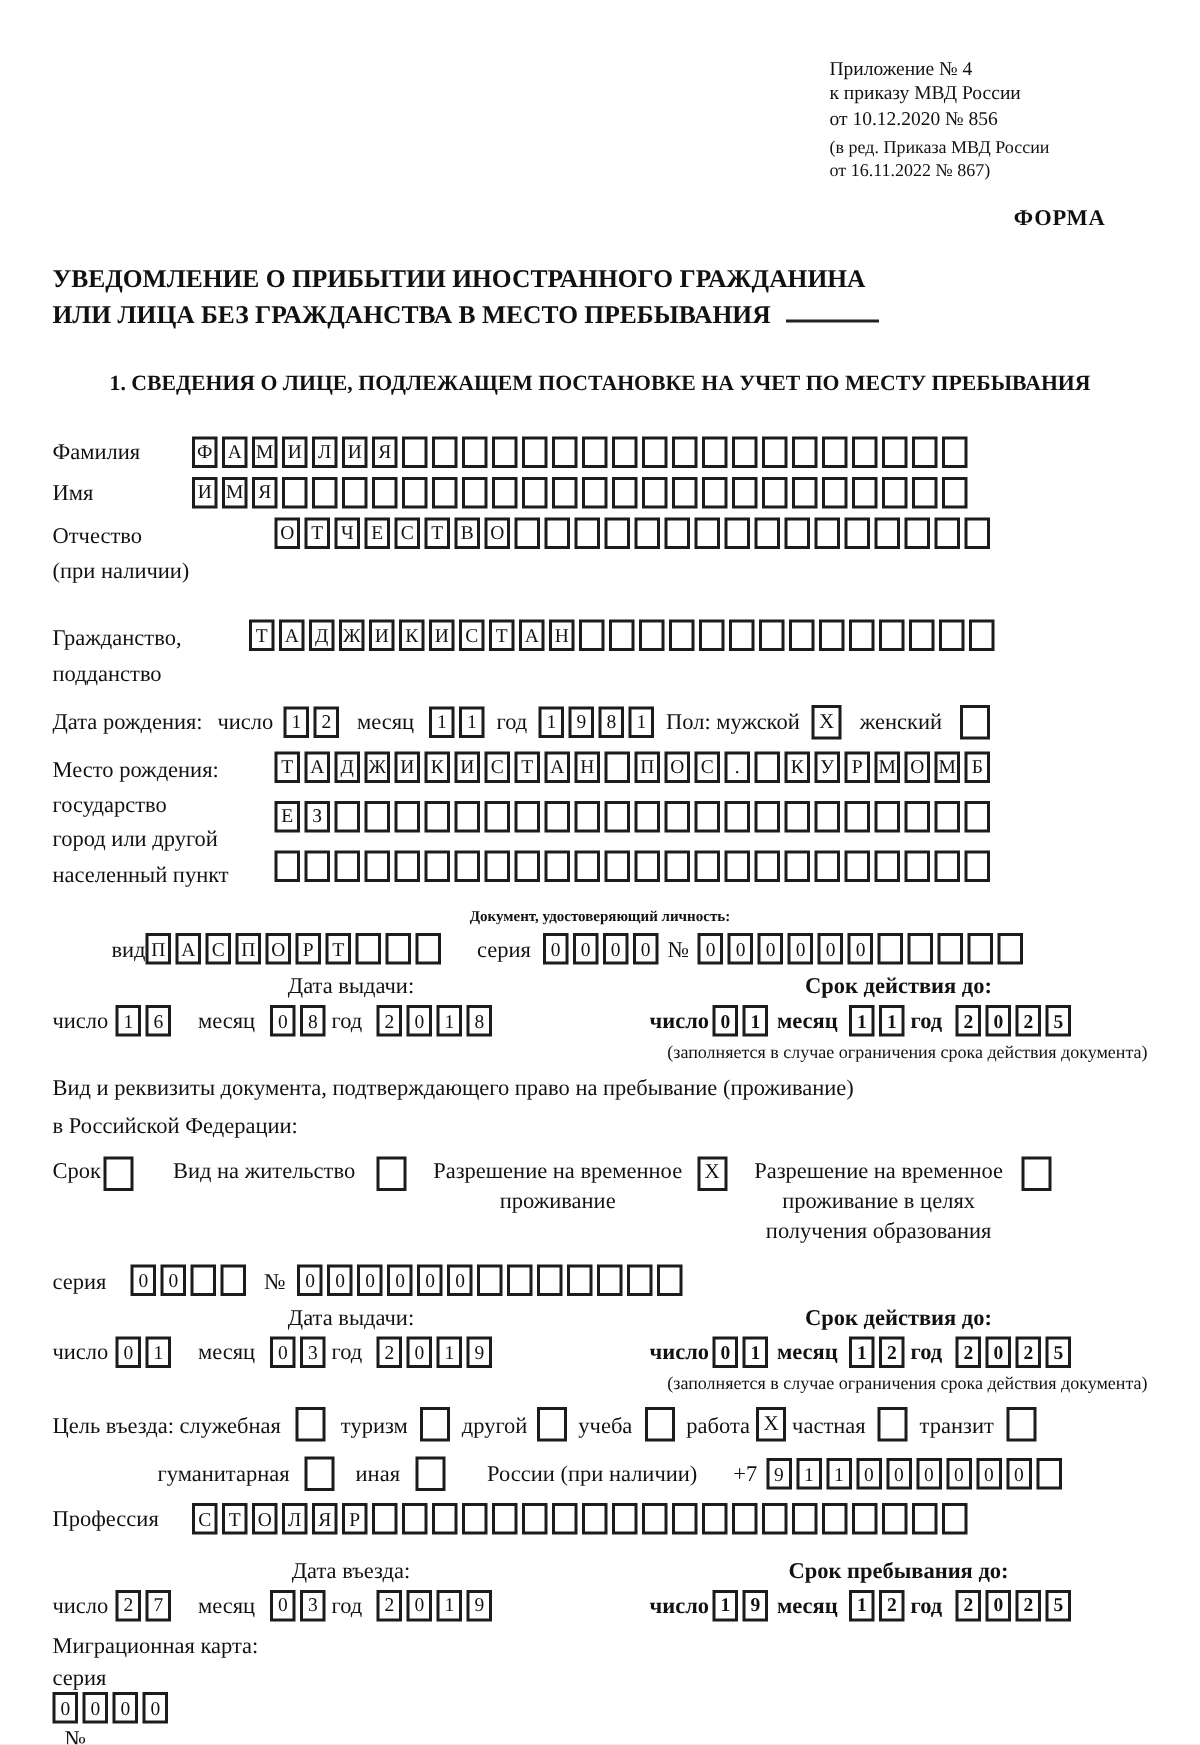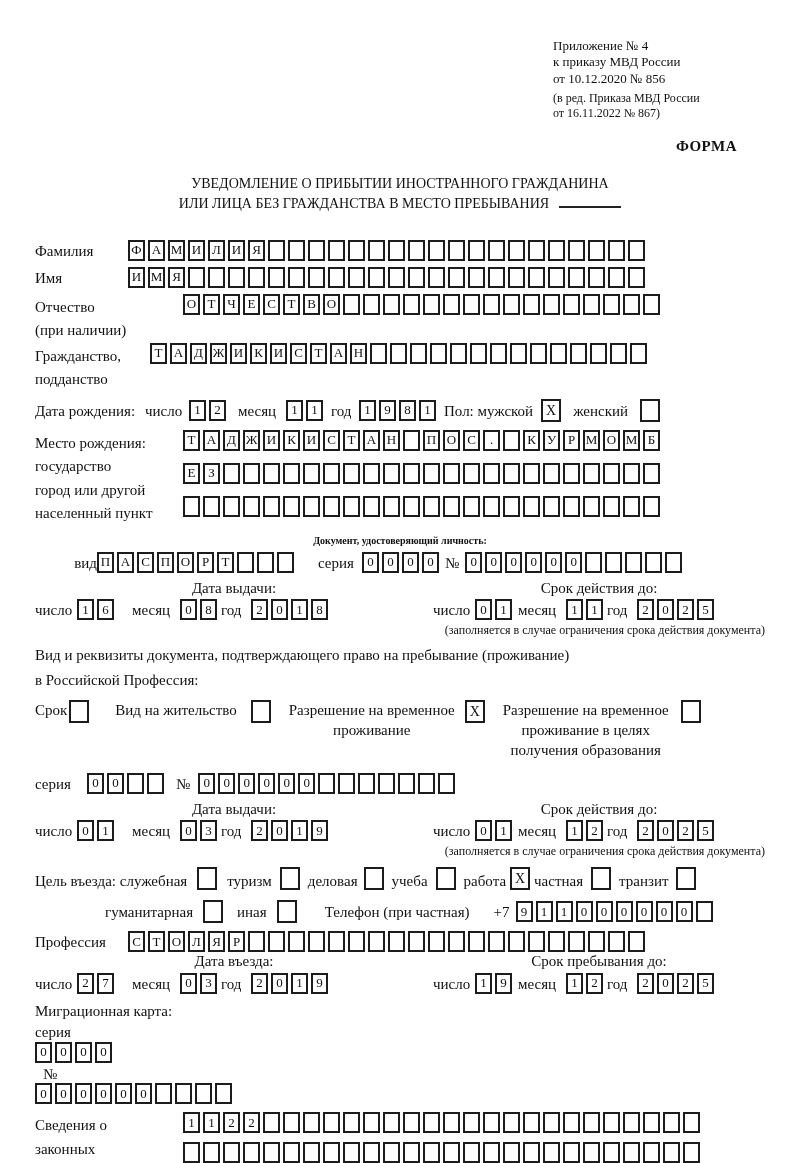--- a/index.html
+++ b/index.html
@@ -6,21 +6,21 @@
   html,body { background:#e8e8e8; }
   .page {
     width: 800px; height: 1163px; margin: 0 auto; background: #ffffff;
     font-family: "Liberation Serif", "DejaVu Serif", serif; color: #111;
     position: relative; padding: 38px 35px 20px 35px; font-size: 15px;
     line-height: 1.25; overflow: hidden;
   }
   .appendix { margin-left: auto; width: 212px; font-size: 13px; }
   .appendix .rev { font-size: 12px; margin-top: 4px; }
   .forma { text-align: right; font-weight: bold; font-size: 15px; margin: 16px 28px 0 0; letter-spacing: .5px; }
-  .title { text-align: center; font-weight: normal; font-size: 14px; margin-top: 18px; line-height: 1.45; }
+  .title { font-weight: bold; font-size: 17px; margin-top: 18px; line-height: 1.45; }
   .blank-line { display:inline-block; width:62px; border-bottom:2px solid #222; height: 12px; margin-left: 10px; }
   .section-title { text-align: center; font-weight: bold; font-size: 14.5px; margin-top: 24px; }
 
   .row { display: flex; align-items: flex-start; margin-top: 6px; }
   .lbl { flex: 0 0 auto; padding-top: 2px; }
   .w93  { width: 93px; }
   .w115 { width: 115px; }
   .w148 { width: 148px; }
   .cells { display: inline-flex; gap: 3px; flex: 0 0 auto; vertical-align: top; }
   .cell {
@@ -30,21 +30,21 @@
   }
   .cb {
     display:inline-flex; width: 20px; height: 23px; border: 2px solid #1c1c1c;
     align-items:center; justify-content:center; font-size: 14px; flex: 0 0 auto;
   }
   .stack > div { line-height: 1.55; }
   .vgap { margin-bottom: 6px; }
   .center-bold { text-align:center; font-weight:bold; margin-top: 10px; font-size: 10px; }
   .twocol { display:flex; }
   .col-l { width: 398px; }
-  .col-r { flex: 1; }
+  .col-r { flex: 1; font-weight: bold; }
   .dgroup { display: inline-flex; align-items: flex-start; }
   .dgroup .lbl { padding-top: 2px; }
   .note { font-size: 12px; text-align: right; margin-top: 3px; }
   .gap8 { width: 8px; } .gap12 { width: 12px; } .gap18 { width: 18px; } .gap26 { width: 26px; }
   .tc { text-align: center; }
   .permit-row { display:flex; align-items:flex-start; margin-top: 10px; }
   .permit-row .plabel { line-height: 1.35; }
 </style>
 </head>
 <body>
@@ -63,20 +63,21 @@
 
   <div class="forma">ФОРМА</div>
 
   <div class="title">
     <div>УВЕДОМЛЕНИЕ О ПРИБЫТИИ ИНОСТРАННОГО ГРАЖДАНИНА</div>
     <div>
       <span>ИЛИ ЛИЦА БЕЗ ГРАЖДАНСТВА В МЕСТО ПРЕБЫВАНИЯ</span><span class="blank-line"></span>
     </div>
   </div>
 
+  <div class="section-title">1. СВЕДЕНИЯ О ЛИЦЕ, ПОДЛЕЖАЩЕМ ПОСТАНОВКЕ НА УЧЕТ ПО МЕСТУ ПРЕБЫВАНИЯ</div>
 
   <div class="row" style="margin-top:26px;">
     <span class="lbl w93">Фамилия</span>
     <span class="cells">
         <span class="cell">Ф</span>
         <span class="cell">А</span>
         <span class="cell">М</span>
         <span class="cell">И</span>
         <span class="cell">Л</span>
         <span class="cell">И</span>
@@ -161,21 +162,21 @@
         <span class="cell"></span>
         <span class="cell"></span>
         <span class="cell"></span>
         <span class="cell"></span>
         <span class="cell"></span>
         <span class="cell"></span>
         <span class="cell"></span>
       </span>
   </div>
 
-  <div class="row" style="margin-top:0;">
+  <div class="row" style="margin-top:20px;gap:16px;">
     <span class="lbl w115 stack">
       <div>Гражданство,</div>
       <div>подданство</div>
     </span>
     <span class="cells">
         <span class="cell">Т</span>
         <span class="cell">А</span>
         <span class="cell">Д</span>
         <span class="cell">Ж</span>
         <span class="cell">И</span>
@@ -407,21 +408,21 @@
             <span class="cell">0</span>
             <span class="cell">2</span>
             <span class="cell">5</span>
           </span>
       </span>
     </div>
   </div>
   <div class="note">(заполняется в случае ограничения срока действия документа)</div>
 
   <div style="margin-top:8px;">Вид и реквизиты документа, подтверждающего право на пребывание (проживание)</div>
-  <div style="margin-top:6px;">в Российской Профессия:</div>
+  <div style="margin-top:6px;">в Российской Федерации:</div>
 
   <div class="permit-row">
     <span class="plabel">Срок</span>
     <span class="cb" style="margin-left:2px;"></span>
     <span class="gap26"></span>
     <span class="plabel">Вид на жительство</span>
     <span class="cb" style="margin-left:14px;"></span>
     <span class="gap18"></span>
     <span class="plabel tc">
       <div>Разрешение на временное</div>
@@ -512,38 +513,38 @@
       </span>
     </div>
   </div>
   <div class="note">(заполняется в случае ограничения срока действия документа)</div>
 
   <div class="row" style="margin-top:8px; align-items:flex-end;">
     <span class="lbl">Цель въезда: служебная</span>
     <span class="cb" style="margin-left:10px;"></span>
     <span class="lbl" style="margin-left:10px;">туризм</span>
     <span class="cb" style="margin-left:8px;"></span>
-    <span class="lbl" style="margin-left:8px;">деловая</span>
+    <span class="lbl" style="margin-left:8px;">другой</span>
     <span class="cb" style="margin-left:6px;"></span>
     <span class="lbl" style="margin-left:8px;">учеба</span>
     <span class="cb" style="margin-left:8px;"></span>
     <span class="lbl" style="margin-left:8px;">работа</span>
     <span class="cb" style="margin-left:4px;">X</span>
     <span class="lbl" style="margin-left:4px;">частная</span>
     <span class="cb" style="margin-left:8px;"></span>
     <span class="lbl" style="margin-left:8px;">транзит</span>
     <span class="cb" style="margin-left:8px;"></span>
   </div>
 
   <div class="row" style="margin-top:10px; align-items:center; margin-left:70px;">
     <span class="lbl">гуманитарная</span>
     <span class="cb" style="margin-left:10px;"></span>
     <span class="lbl" style="margin-left:14px;">иная</span>
     <span class="cb" style="margin-left:10px;"></span>
-    <span class="lbl" style="margin-left:28px;">Телефон (при частная)</span>
+    <span class="lbl" style="margin-left:28px;">России (при наличии)</span>
     <span class="lbl" style="margin-left:24px;">+7</span>
     <span class="cells" style="margin-left:6px;">
         <span class="cell">9</span>
         <span class="cell">1</span>
         <span class="cell">1</span>
         <span class="cell">0</span>
         <span class="cell">0</span>
         <span class="cell">0</span>
         <span class="cell">0</span>
         <span class="cell">0</span>
@@ -577,21 +578,21 @@
         <span class="cell"></span>
         <span class="cell"></span>
         <span class="cell"></span>
         <span class="cell"></span>
         <span class="cell"></span>
         <span class="cell"></span>
         <span class="cell"></span>
       </span>
   </div>
 
-  <div class="twocol" style="margin-top:0;">
+  <div class="twocol" style="margin-top:16px;">
     <div class="col-l tc">Дата въезда:</div>
     <div class="col-r tc">Срок пребывания до:</div>
   </div>
   <div class="twocol" style="margin-top:2px;">
     <div class="col-l">
       <span class="dgroup">
         <span class="lbl" style="width:42px;">число</span>
         <span class="cells">
             <span class="cell">2</span>
             <span class="cell">7</span>

